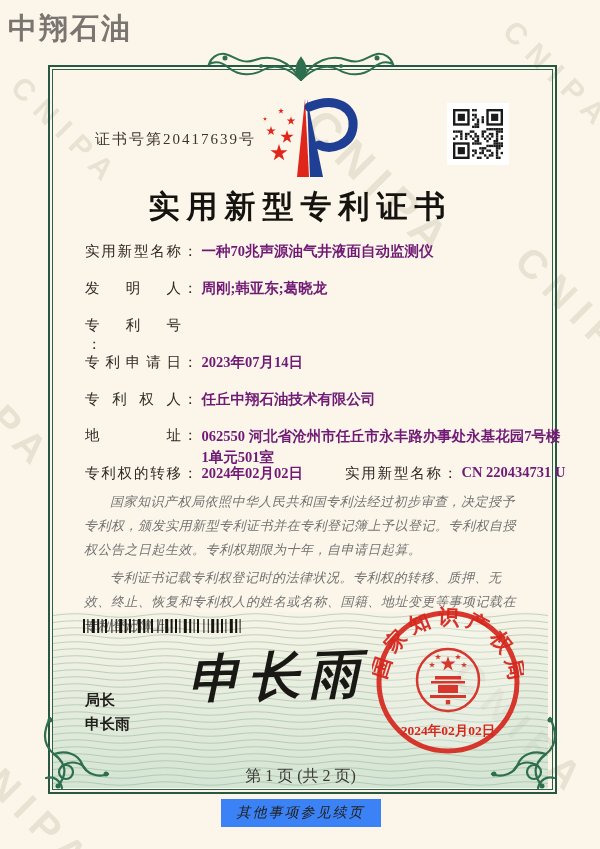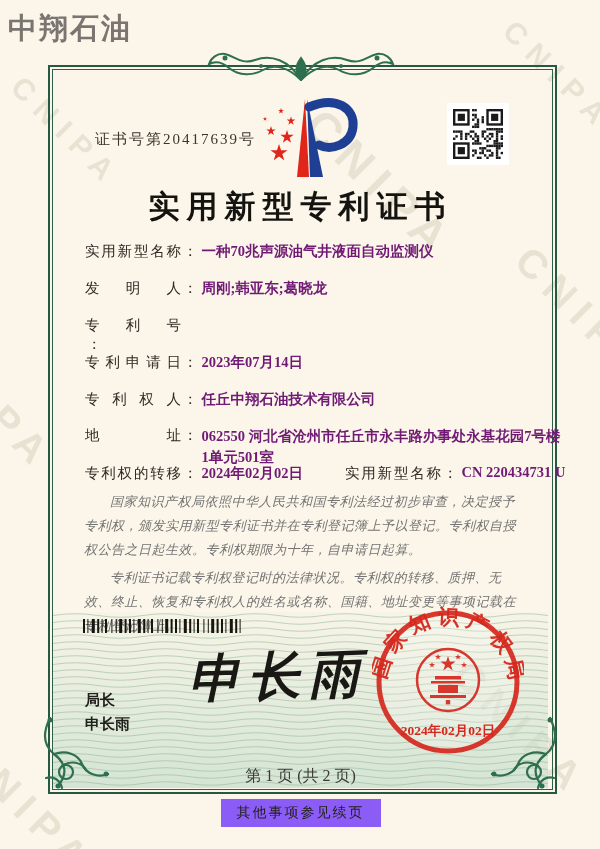--- a/index.html
+++ b/index.html
@@ -34,22 +34,22 @@
        color:#737373;}
   .law p{margin:0 0 4px 0;text-indent:2em;letter-spacing:.5px;}
   .sig-title{left:85px;top:691px;font-family:"Liberation Sans","DejaVu Sans",sans-serif;
              font-weight:700;font-size:15px;color:#22201d;}
   .sig-name{left:85px;top:715px;font-family:"Liberation Sans","DejaVu Sans",sans-serif;
             font-weight:700;font-size:15px;color:#22201d;}
   .sig-script{left:188px;top:642px;font-size:52px;font-style:italic;font-weight:600;
               color:#191815;transform:rotate(-2deg);letter-spacing:8px;}
   .page-no{left:48px;top:766px;width:505px;text-align:center;font-size:16px;color:#3b3b35;}
   .footer-note{left:48px;top:799px;width:505px;text-align:center;}
-  .footer-note span{display:inline-block;background:#8b5cf6;padding:5px 16px;font-size:14px;
-                    letter-spacing:2px;color:#23211d;}
+  .footer-note span{display:inline-block;background:#3b82f6;padding:5px 16px;font-size:14px;
+                    font-style:italic;letter-spacing:2px;color:#23211d;}
   .qr-box{left:447px;top:103px;width:62px;height:62px;background:#fff;display:flex;
           align-items:center;justify-content:center;}
   svg{display:block;}
 </style>
 </head>
 <body>
 
 <div class="page">
 
   <span class="wm" style="left:28px;top:70px;font-size:30px;">CNIPA</span>

